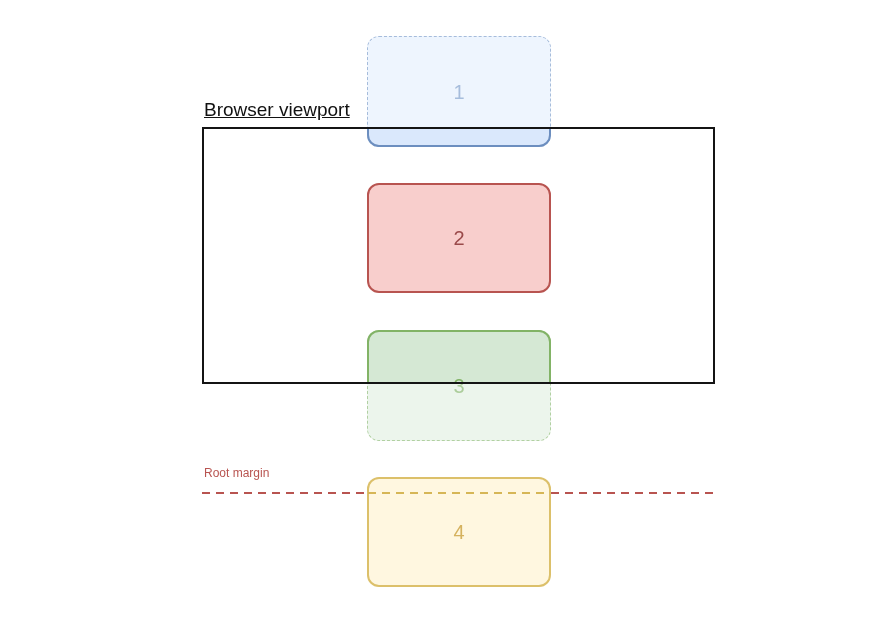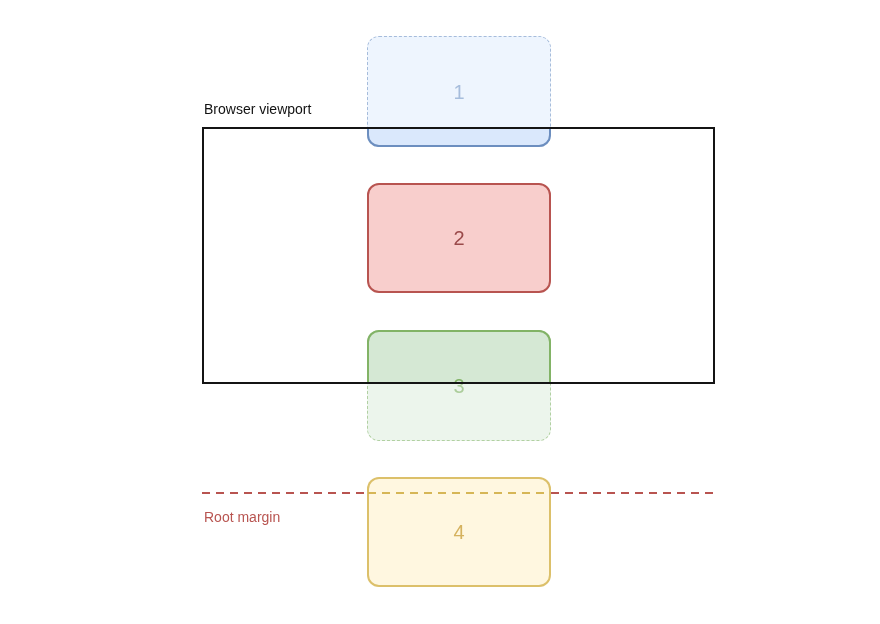--- a/index.html
+++ b/index.html
@@ -9,28 +9,28 @@
     height: 624px;
     background: #ffffff;
     overflow: hidden;
     font-family: "Liberation Sans", "DejaVu Sans", sans-serif;
   }
   .abs { position: absolute; box-sizing: border-box; }
 
   
   .vp-label {
     left: 204px; top: 101px;
-    font-size: 14px; line-height: 17px; color: #111111;
+    font-size: 19px; line-height: 17px; color: #111111;
     z-index: 7;
+    text-decoration: underline;
   }
   .rm-label {
     left: 204px; top: 465px;
-    font-size: 14px; line-height: 17px; color: #b85450;
+    font-size: 12px; line-height: 17px; color: #b85450;
     z-index: 7;
-    margin-top: 44px;
   }
 
   
   .viewport-rect {
     left: 202px; top: 127px; width: 513px; height: 257px;
     border: 2px solid #141414;
     background: transparent;
     z-index: 5;
   }
 

